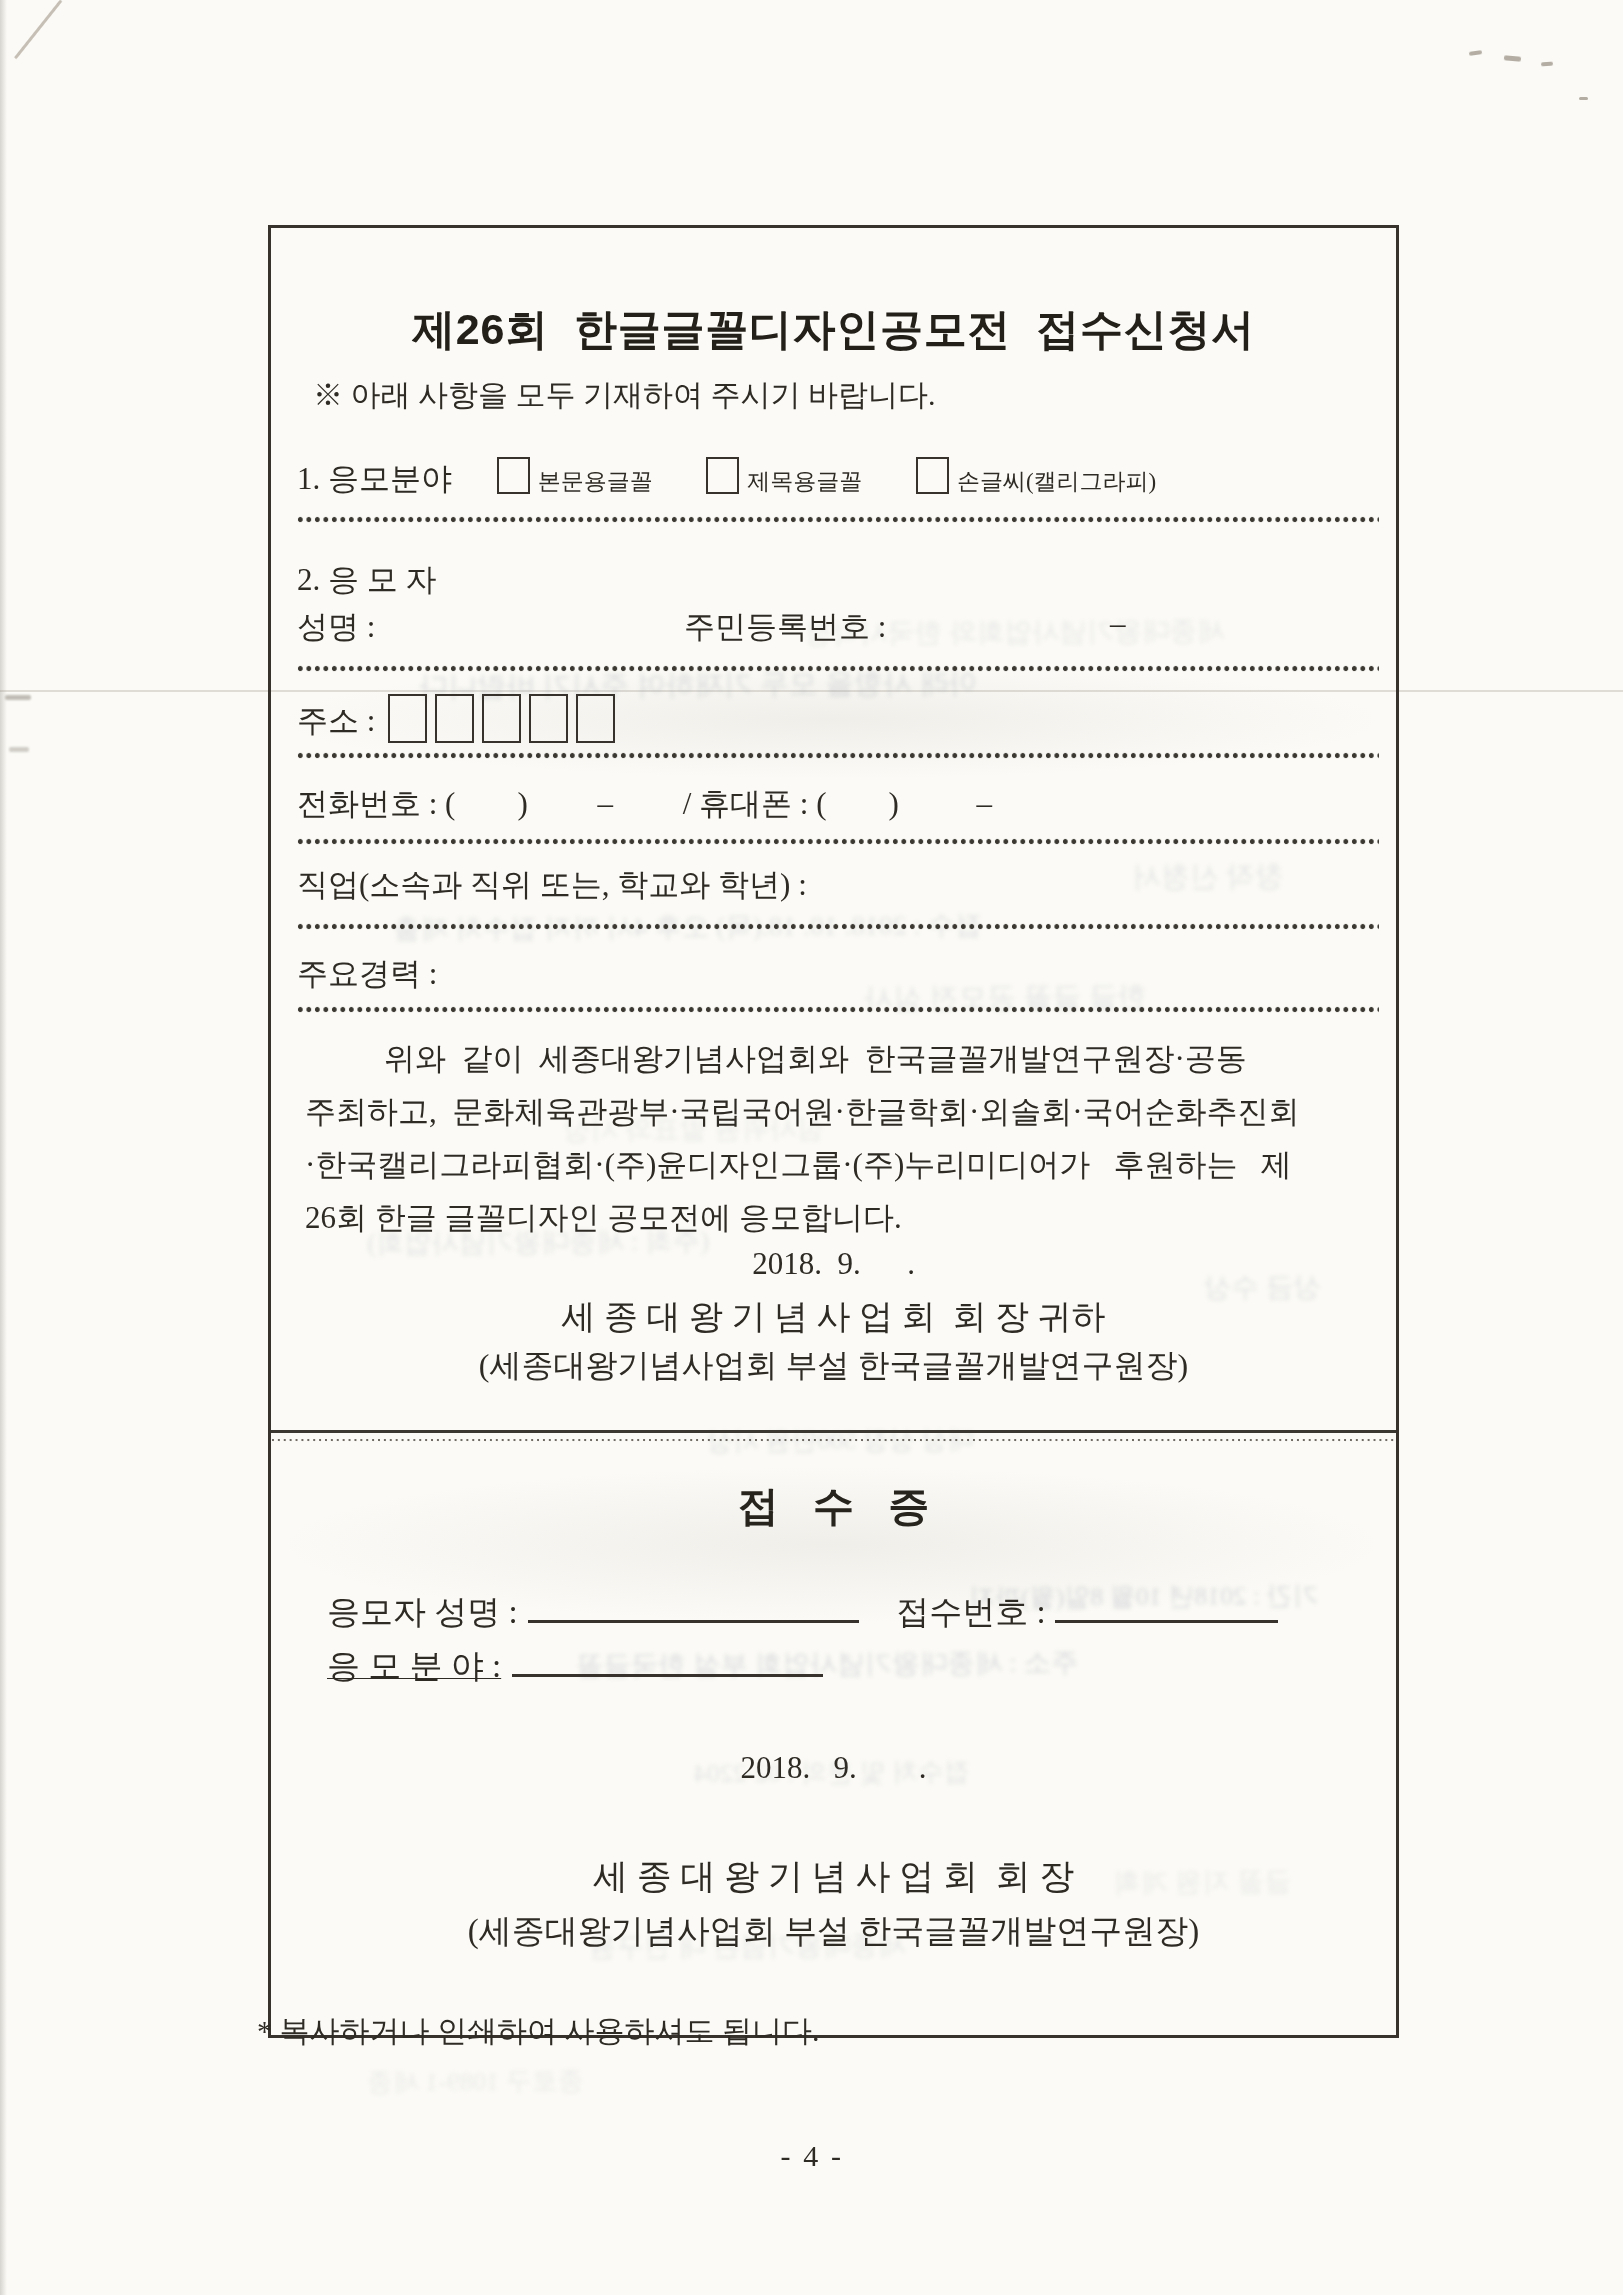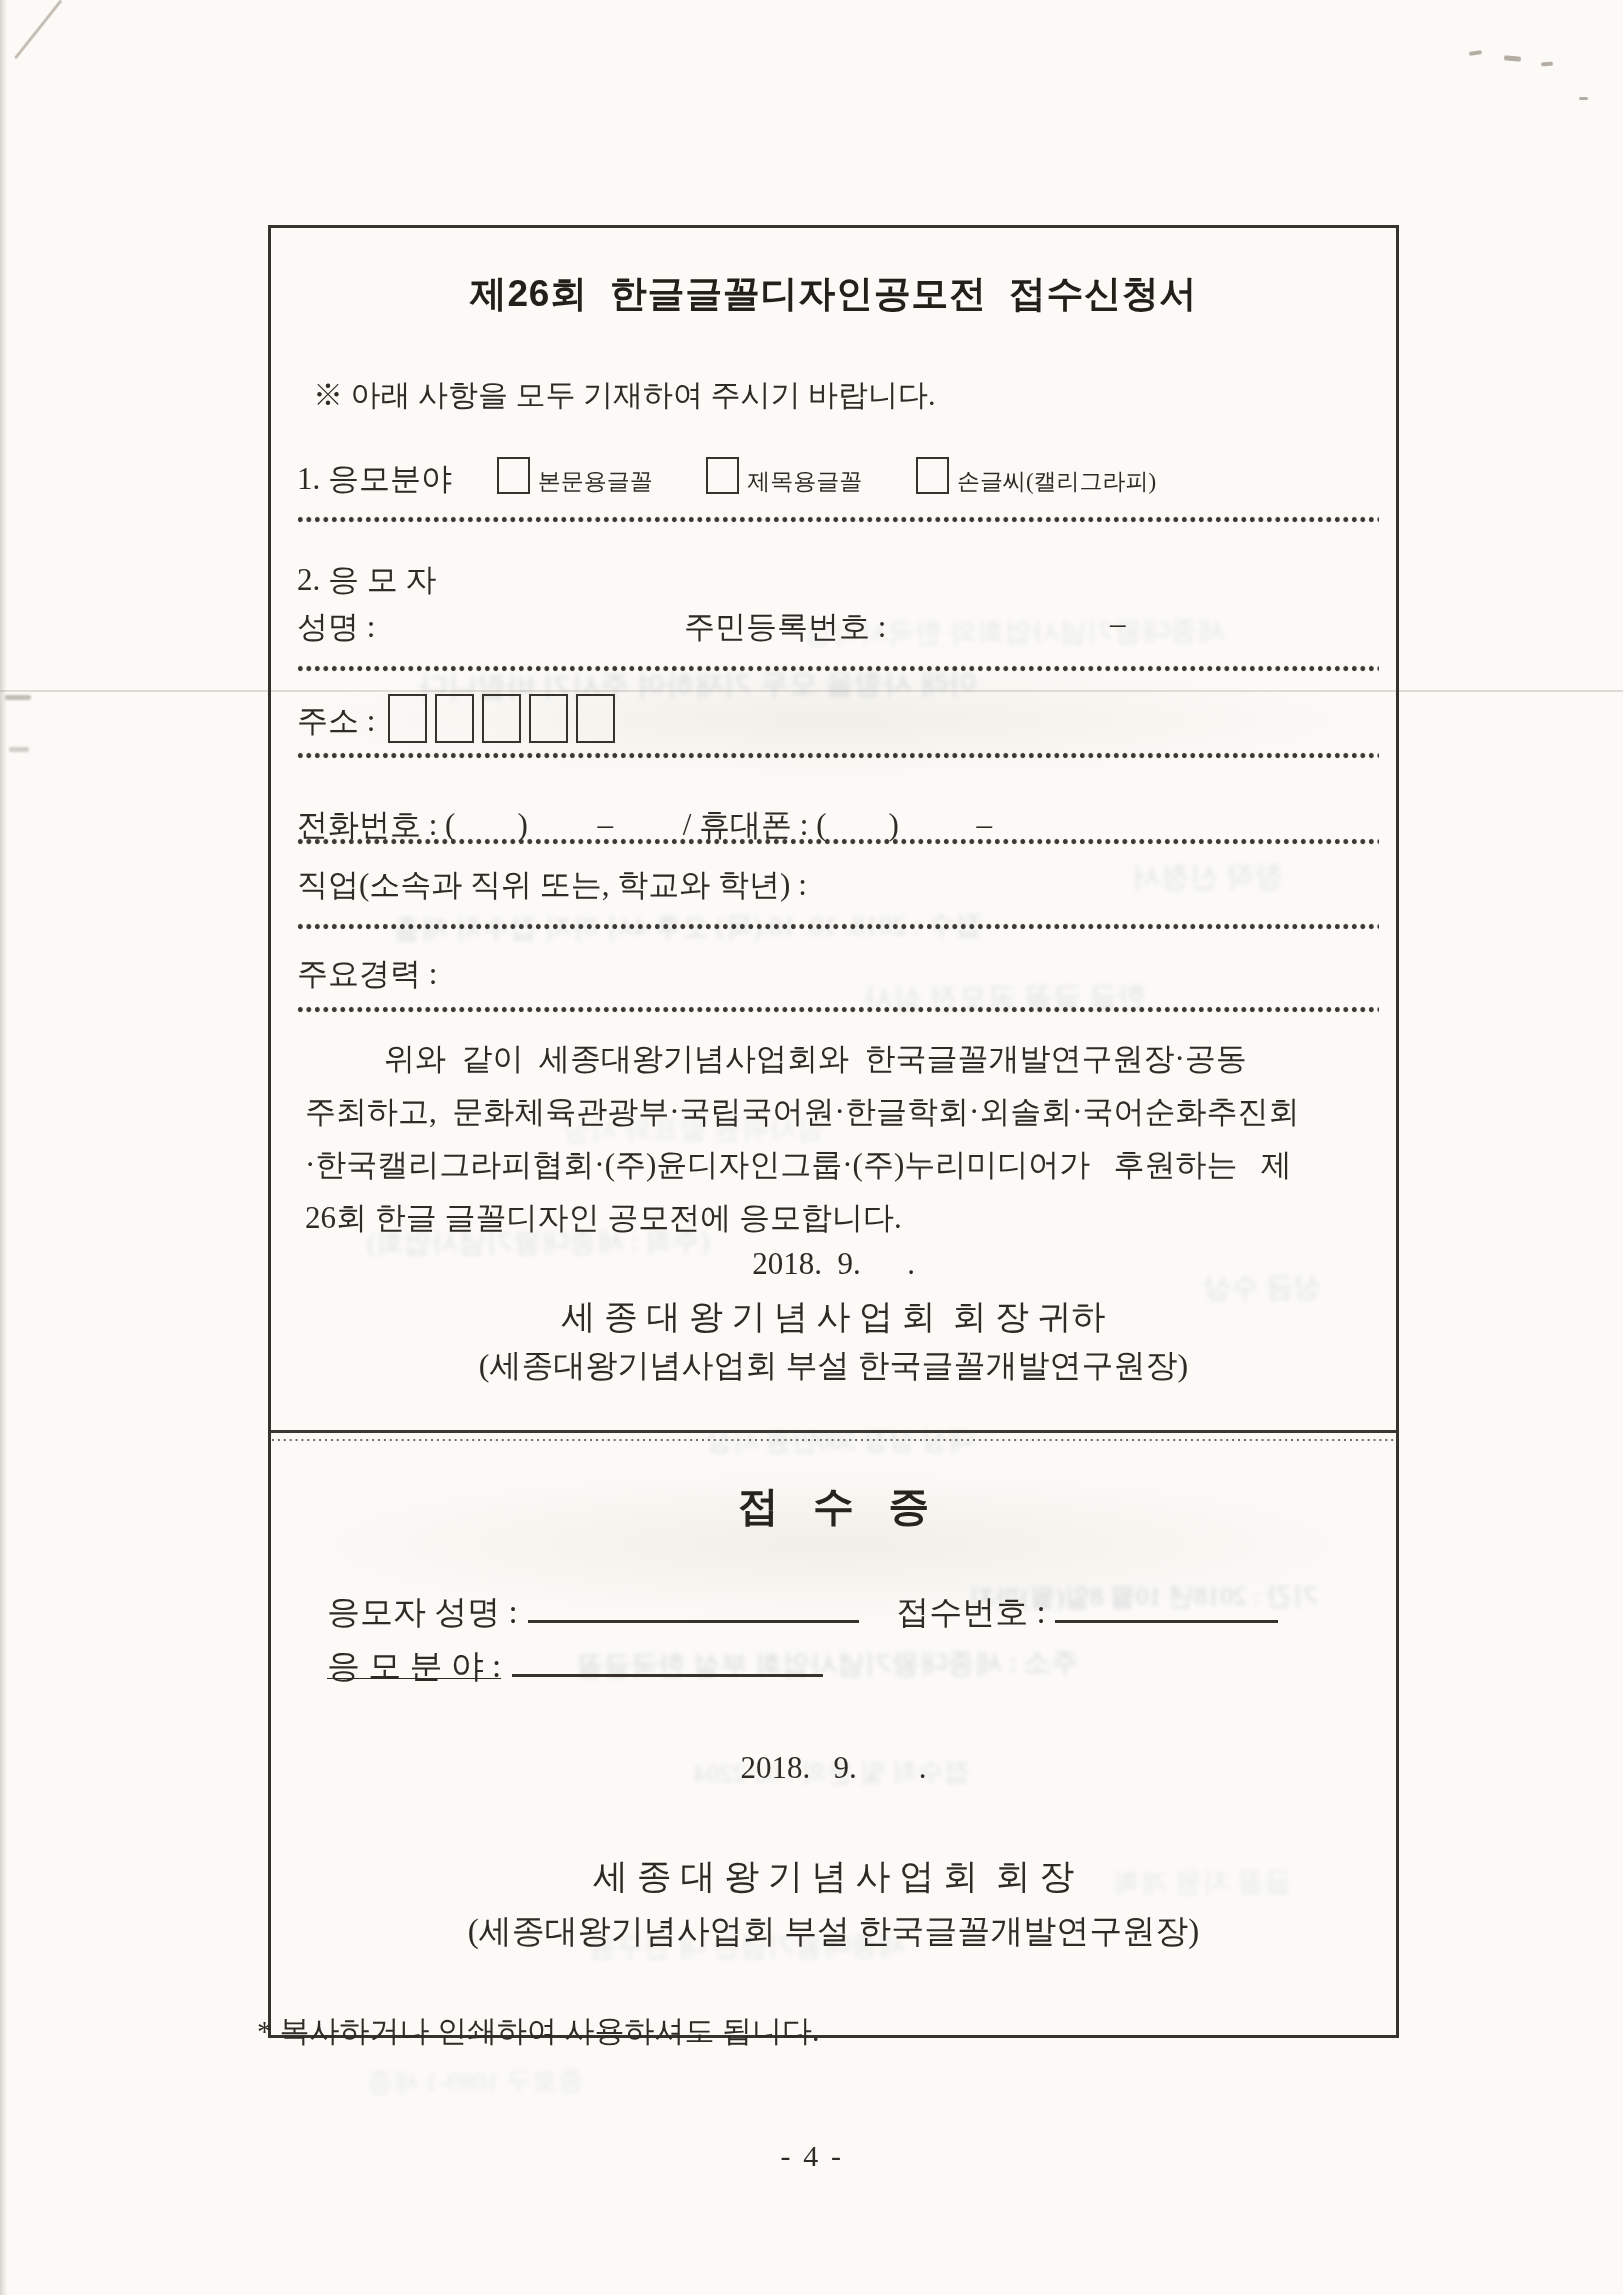--- a/index.html
+++ b/index.html
@@ -17,21 +17,21 @@
   .wash{position:absolute;background:radial-gradient(ellipse at center,rgba(170,168,158,.14),rgba(170,168,158,0) 70%);}
   .ghost{position:absolute;color:#87909f;transform:scaleX(-1) rotate(.4deg);
         filter:blur(2px);white-space:pre;font-family:"Liberation Serif","DejaVu Serif",serif;}
   
   .form-box{position:absolute;left:268px;top:225px;width:1125px;height:1807px;
         border:3.3px solid #37332c;background:transparent;}
   .c{position:absolute;}
   .pre{white-space:pre;}
   .ctr{left:0;right:0;text-align:center;}
   .title{font-family:"Liberation Sans","DejaVu Sans",sans-serif;font-weight:bold;
-        font-size:37px;letter-spacing:0.7px;color:#232019;}
+        font-size:43px;letter-spacing:0.7px;color:#232019;margin-top:32px;}
   .body48{font-size:31px;}
   .body46{font-size:30px;}
   .dotline{height:6.5px;left:26px;right:17px;
         background-image:radial-gradient(circle at 3.3px 3.3px,#3b3832 2.1px,rgba(0,0,0,0) 2.7px);
         background-size:8.5px 6.5px;background-repeat:repeat-x;}
   .chk{display:inline-block;width:29px;height:33px;border:2.6px solid #37332c;
         vertical-align:-5.2px;margin-right:7.9px;background:transparent;}
   .pbox{display:inline-block;width:35px;height:45px;border:2.6px solid #37332c;
         vertical-align:-11.8px;margin-right:7.9px;}
   .opt{margin-right:38px;font-size:23px;padding-left:8px;}
@@ -101,21 +101,21 @@
       <span class="c body48" style="left:387px;">주민등록번호 :</span>
       <span class="c body48" style="left:813px;">–</span>
     </div>
     <div class="c dotline" style="top:437px;"></div>
 
     <div class="c body48" style="top:466px;left:26px;">
       <span style="margin-right:13px;">주소 :</span><span class="pbox"></span><span class="pbox"></span><span class="pbox"></span><span class="pbox"></span><span class="pbox"></span>
     </div>
     <div class="c dotline" style="top:524px;"></div>
 
-    <div class="c body48 pre" style="top:576px;left:26px;">전화번호 : (        )         –         / 휴대폰 : (        )          –</div>
+    <div class="c body48 pre" style="top:555px;left:26px;">전화번호 : (        )         –         / 휴대폰 : (        )          –</div>
     <div class="c dotline" style="top:610px;"></div>
 
     <div class="c body48" style="top:636px;left:26px;">직업(소속과 직위 또는, 학교와 학년) :</div>
     <div class="c dotline" style="top:695px;"></div>
 
     <div class="c body48" style="top:725px;left:26px;">주요경력 :</div>
     <div class="c dotline" style="top:778px;"></div>
 
     <div class="c" style="top:804px;left:34px;width:1060px;">
       <div class="para" style="text-indent:79px;">위와  같이  세종대왕기념사업회와  한국글꼴개발연구원장·공동</div>

